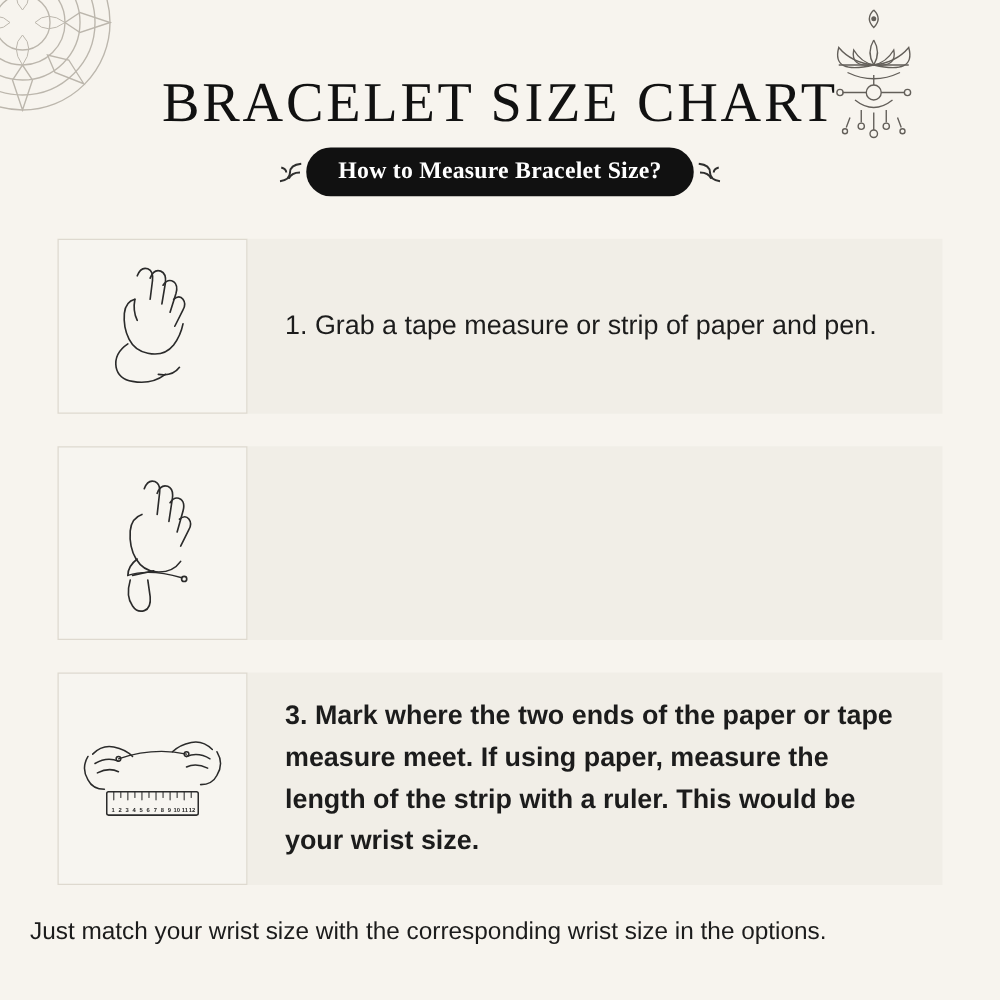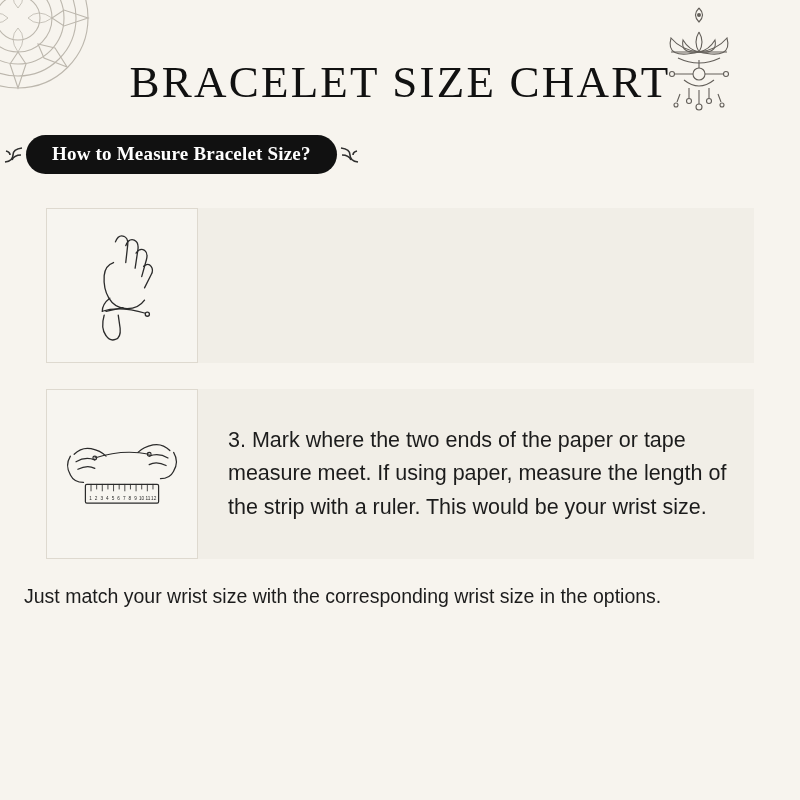--- a/index.html
+++ b/index.html
@@ -48,21 +48,22 @@
     font-weight: 400;
     margin: 56px 0 0 0;
     padding: 0;
     color: #111;
   }
 
   
   .subtitle-row {
     display: flex;
     align-items: center;
-    margin-top: 27px;
+    justify-content: center;
+    margin-top: 10px;
   }
   .pill {
     background: #111;
     color: #fff;
     border-radius: 22px;
     padding: 8px 26px 9px 26px;
     font-family: "Liberation Serif", serif;
     font-size: 19px;
     font-weight: 700;
     letter-spacing: .2px;
@@ -99,21 +100,21 @@
   .step .text {
     flex: 1;
     display: flex;
     align-items: center;
     padding: 10px 26px 10px 30px;
     font-size: 21.5px;
     line-height: 1.55;
     color: #1c1c1c;
   }
   .step-2 { min-height: 155px; }
-  .step-3 { min-height: 170px; }
+  .step-3 { min-height: 170px; font-weight: bold; }
   .step-3 .text { font-size: 21.5px; }
 
   
   .footer {
     font-size: 19.5px;
     color: #1c1c1c;
     margin-top: 4px;
     padding: 0 24px;
   }
 </style>
@@ -188,20 +189,35 @@
     <svg viewBox="0 0 26 26" width="26" height="26" fill="none" stroke="#1a1a1a" stroke-width="1.6">
       <path d="M4 6 q9 1 9 7 q0 6 8 7"></path>
       <path d="M5 13 q7 0 9 5"></path>
       <path d="M20 9 q-4 1 -4 4"></path>
     </svg>
   </span>
 </div>
 
 <div class="steps">
 
+  <div class="step step-1">
+    <div class="thumb">
+      <svg viewBox="0 0 130 130" width="122" height="122" fill="none" stroke="#2b2b2b" stroke-width="1.4" stroke-linecap="round">
+        <path d="M52 22 q3 -8 9 -6 q5 2 4 10 l-2 16"></path>
+        <path d="M63 24 q3 -8 9 -6 q5 2 4 10 l-3 18"></path>
+        <path d="M74 30 q4 -6 9 -3 q4 3 2 10 l-5 16"></path>
+        <path d="M83 42 q5 -4 8 0 q3 4 0 9 l-7 14"></path>
+        <path d="M50 42 q-8 2 -9 12 q-1 12 4 22 q5 10 16 12 q14 3 22 -7 q6 -8 8 -18"></path>
+        <path d="M50 42 q-2 10 2 18"></path>
+        <path d="M44 80 q-12 8 -10 20 q2 10 14 12 q16 3 28 -6"></path>
+        <path d="M70 106 q12 2 18 -6"></path>
+      </svg>
+    </div>
+    <div class="text">1. Grab a tape measure or strip of paper and pen.</div>
+  </div>
 
   <div class="step step-2">
     <div class="thumb">
       <svg viewBox="0 0 130 130" width="122" height="122" fill="none" stroke="#2b2b2b" stroke-width="1.4" stroke-linecap="round">
         <path d="M58 18 q3 -8 9 -6 q5 2 4 10 l-2 18"></path>
         <path d="M69 22 q3 -8 9 -6 q5 2 4 10 l-3 20"></path>
         <path d="M80 30 q4 -6 9 -3 q4 3 2 10 l-5 18"></path>
         <path d="M88 44 q5 -4 8 0 q3 4 0 9 l-7 14"></path>
         <path d="M56 40 q-9 3 -10 14 q-1 14 5 24 q6 10 17 11 q14 1 21 -9"></path>
         <path d="M52 78 q-8 6 -8 14"></path>

